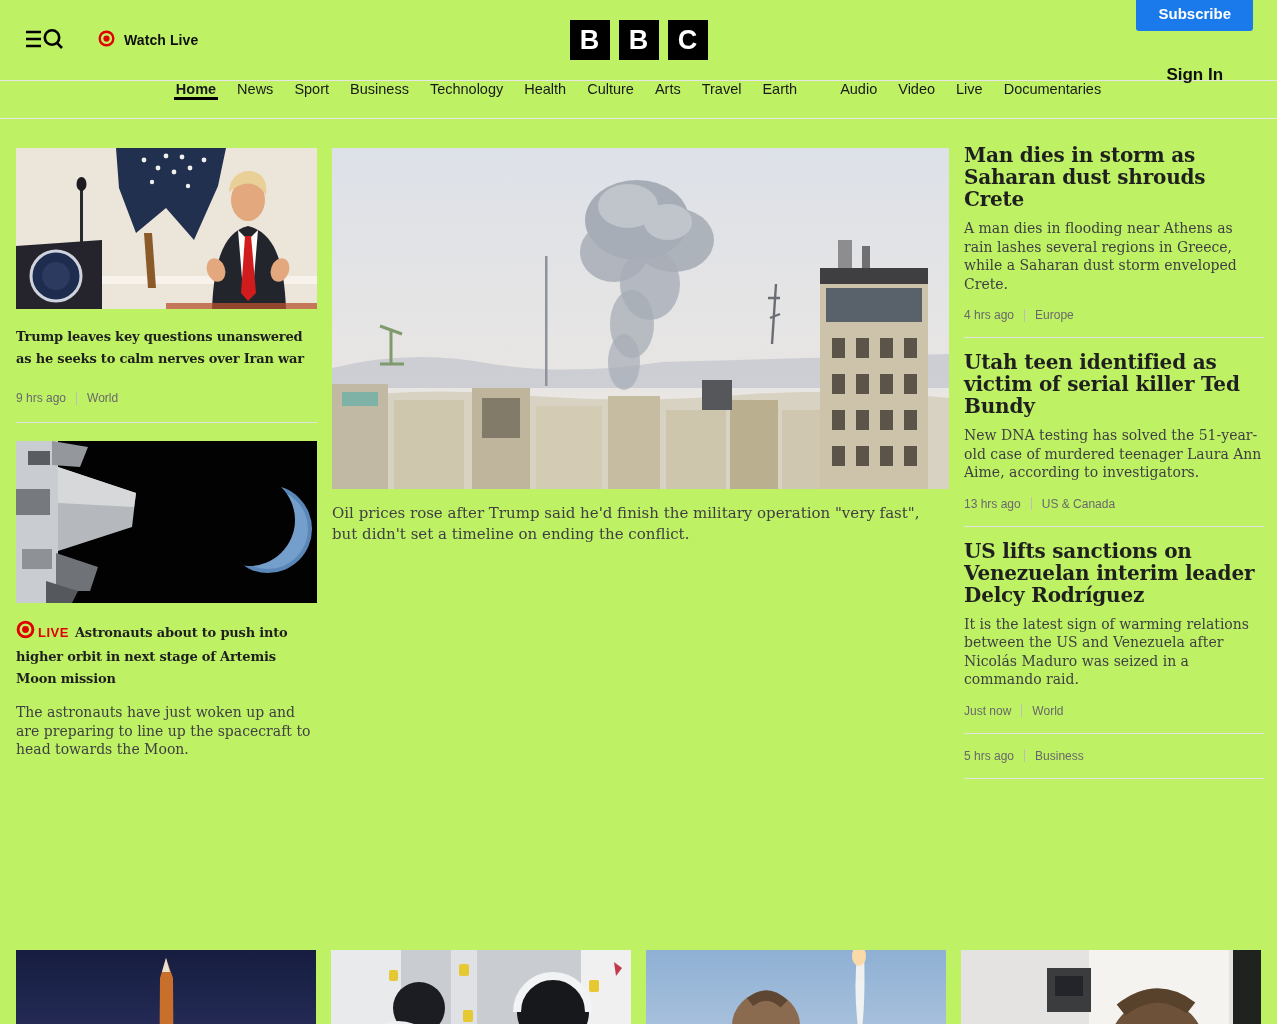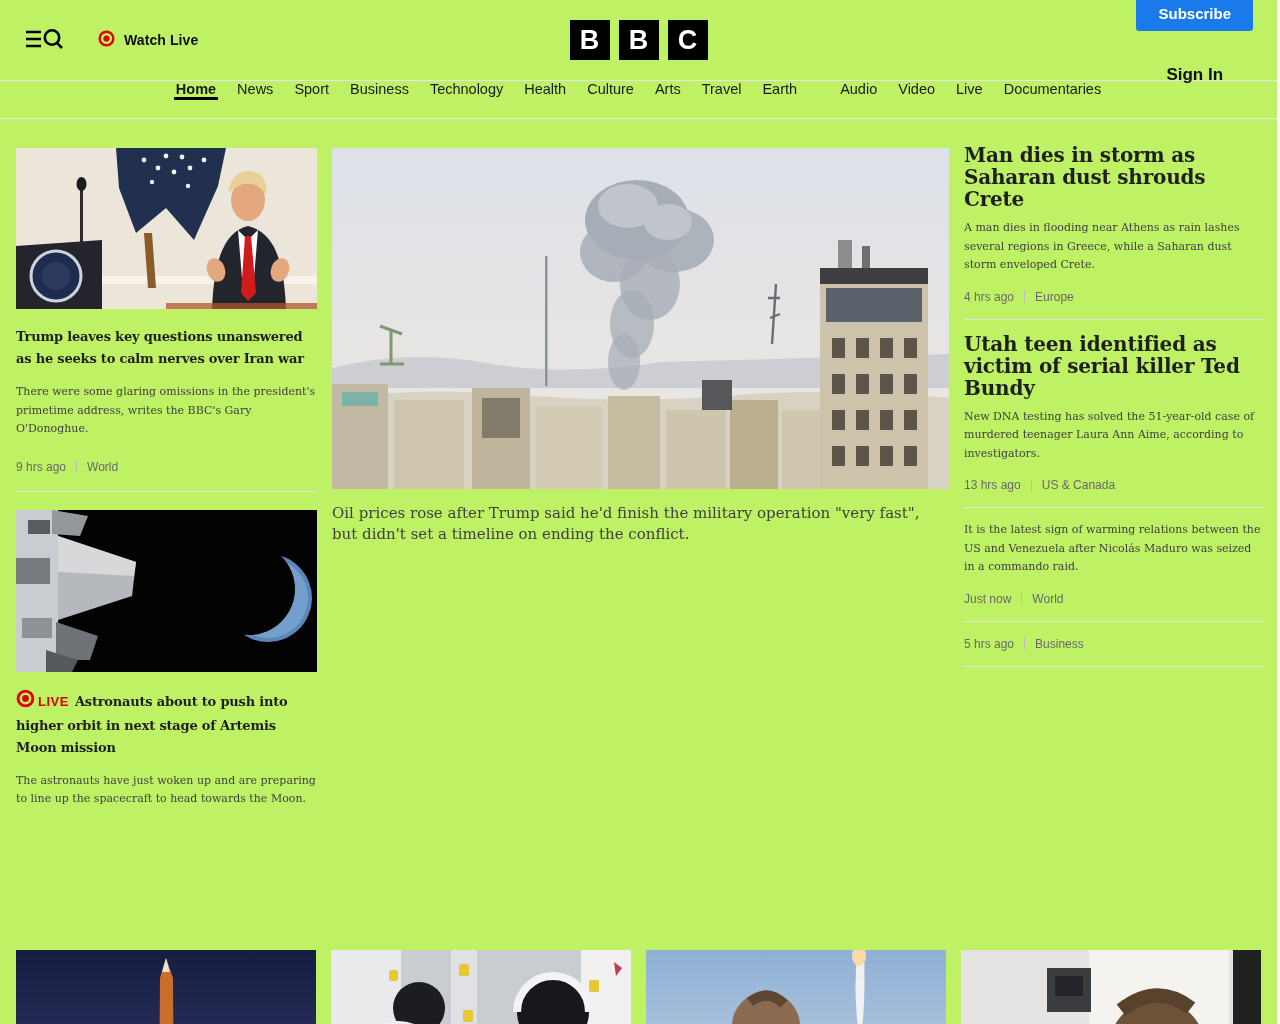--- a/index.html
+++ b/index.html
@@ -29,21 +29,21 @@
   .col-left { width:301px; flex:none; }
   .col-center { width:617px; flex:none; }
   .col-right { width:300px; flex:none; }
 
   .thumb-img, .main-img { display:block; width:100%; overflow:hidden; cursor:pointer; }
   .thumb-img svg, .main-img svg, .thumb svg { display:block; }
 
   .headline { font-family:"DejaVu Serif","Liberation Serif",serif; font-weight:700; color:#1f1f1f; letter-spacing:-.2px; cursor:pointer; }
   .h-small { font-size:13px; line-height:22px; }
   .h-large { font-size:27px; line-height:32px; }
-  .desc { font-family:"DejaVu Serif","Liberation Serif",serif; font-size:11px; line-height:18.5px; color:#404043; }
+  .desc { font-family:"DejaVu Serif","Liberation Serif",serif; font-size:14px; line-height:18.5px; color:#404043; }
   .meta { display:flex; align-items:center; font-size:12px; color:#68686c; }
   .meta-sep { width:1px; height:13px; background:#bdbdbd; margin:0 10px; }
   .meta-cat { cursor:pointer; }
   .story-hr { border:none; border-top:1px solid #e3e3e3; }
 
   .live-tag { color:#e00000; font-family:"Liberation Sans",sans-serif; font-weight:700; white-space:nowrap; margin-right:6px; }
   .live-tag .live-word { letter-spacing:.5px; }
   .live-icon { vertical-align:-2px; margin-right:3px; }
 
   .col-left .headline { margin-top:17px; }
@@ -157,21 +157,20 @@
             <path d="M222 82 L232 92 L242 82 L238 130 L232 150 L226 130 Z" fill="#fdfdfb"></path>
             <path d="M229 88 L235 88 L240 145 L232 153 L225 145 Z" fill="#d01c1c"></path>
             <ellipse cx="232" cy="52" rx="17" ry="21" fill="#e3a87e"></ellipse>
             <path d="M213 45 C213 28 226 22 234 23 C246 24 252 33 250 47 C244 38 236 34 228 36 C220 38 215 42 213 45 Z" fill="#e8d096"></path>
             <ellipse cx="200" cy="122" rx="9" ry="12" fill="#e3a87e" transform="rotate(-20 200 122)"></ellipse>
             <ellipse cx="264" cy="122" rx="9" ry="12" fill="#e3a87e" transform="rotate(20 264 122)"></ellipse>
             <rect x="150" y="155" width="151" height="6" fill="#b8512e" opacity=".75"></rect>
           </svg>
         </div>
         <h3 class="headline h-small">Trump leaves key questions unanswered as he seeks to calm nerves over Iran war</h3>
-        <p class="desc">There were some glaring omissions in the president's primetime address, writes the BBC's Gary O'Donoghue.</p>
         <div class="meta">
           <span>9 hrs ago</span>
           <span class="meta-sep"></span>
           <span class="meta-cat">World</span>
         </div>
         <hr class="story-hr">
       </article>
 
       <article>
         <div class="thumb-img" style="height:162px">
@@ -292,20 +291,21 @@
         <p class="desc">New DNA testing has solved the 51-year-old case of murdered teenager Laura Ann Aime, according to investigators.</p>
         <div class="meta">
           <span>13 hrs ago</span>
           <span class="meta-sep"></span>
           <span class="meta-cat">US &amp; Canada</span>
         </div>
         <hr class="story-hr">
       </article>
 
       <article class="story">
+        <h3 class="headline h-small">US lifts sanctions on Venezuelan interim leader Delcy Rodríguez</h3>
         <p class="desc">It is the latest sign of warming relations between the US and Venezuela after Nicolás Maduro was seized in a commando raid.</p>
         <div class="meta">
           <span>Just now</span>
           <span class="meta-sep"></span>
           <span class="meta-cat">World</span>
         </div>
         <hr class="story-hr">
       </article>
 
       <article class="story">

